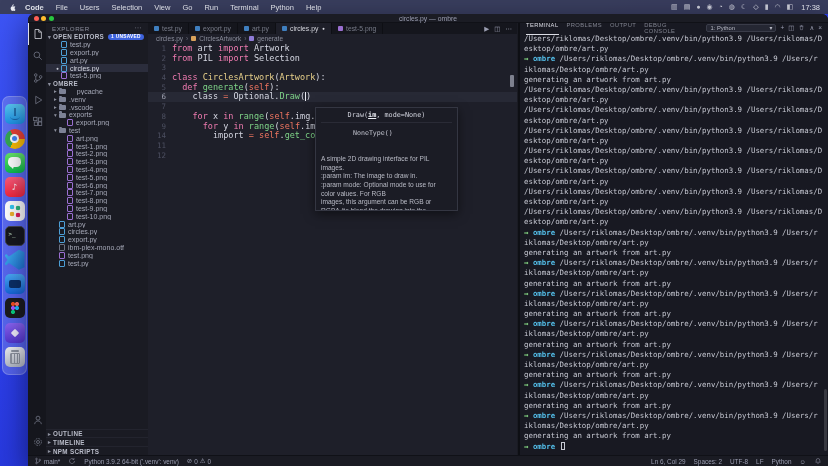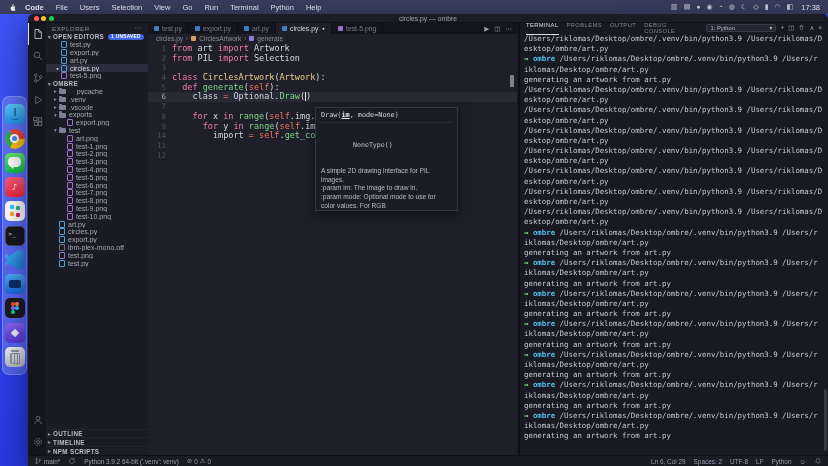--- a/index.html
+++ b/index.html
@@ -127,21 +127,21 @@
   .s-sf{color:#ef7560;}
   .s-op{color:#ef7560;}
   .s-cl{color:#e7d08a;}
   .s-pl{color:#d5d7e2;}
   .cursor{display:inline-block;width:1px;height:8.5px;background:#e8e9f0;vertical-align:-1.5px;}
   .ruler-mark{position:absolute;right:3px;top:52px;width:4px;height:12px;background:rgba(205,210,225,.55);border-radius:1px;}
   .tooltip{position:absolute;left:167px;top:84px;width:143px;height:104px;background:#1b1c25;
     border:1px solid #343642;box-shadow:0 3px 10px rgba(0,0,0,.5);overflow:hidden;z-index:5;
     font-size:6.6px;color:#b9bbc6;padding:3px 5px;line-height:8.6px;}
   .tt-sig{font-family:"DejaVu Sans Mono",monospace;color:#d2d4de;font-size:6.8px;
-    border-bottom:1px solid #2a2b36;padding-bottom:2px;margin-bottom:18px;}
+    border-bottom:1px solid #2a2b36;padding-bottom:2px;margin-bottom:6px;text-align:center;}
   .tt-param{font-weight:bold;text-decoration:underline;color:#eceef5;}
   .tt-type{font-family:"DejaVu Sans Mono",monospace;color:#c2c4cf;margin-bottom:18px;padding-left:32px;}
   .tt-doc p{margin:0;}
 
   
   .panel{position:absolute;left:490px;top:9px;width:310px;bottom:11px;background:#181922;border-left:2px solid #0e0f14;}
   .ph{position:absolute;left:0;top:0;right:0;height:10px;display:flex;align-items:center;padding:0 6px;gap:8px;}
   .ptab{font-size:5.8px;letter-spacing:.4px;color:#80838f;padding:1px 0;}
   .ptab.active{color:#dcdde5;border-bottom:1px solid #dcdde5;}
   .pright{margin-left:auto;display:flex;align-items:center;gap:4px;}
@@ -579,20 +579,21 @@
           <div class="tline"><span>generating an artwork from art.py</span></div>
           <div class="tline"><span class="t-arrow">→ </span><span class="t-host">ombre</span><span> </span><span>/Users/riklomas/Desktop/ombre/.venv/bin/python3.9 /Users/r</span></div>
           <div class="tline"><span>iklomas/Desktop/ombre/art.py</span></div>
           <div class="tline"><span>generating an artwork from art.py</span></div>
           <div class="tline"><span class="t-arrow">→ </span><span class="t-host">ombre</span><span> </span><span>/Users/riklomas/Desktop/ombre/.venv/bin/python3.9 /Users/r</span></div>
           <div class="tline"><span>iklomas/Desktop/ombre/art.py</span></div>
           <div class="tline"><span>generating an artwork from art.py</span></div>
           <div class="tline"><span class="t-arrow">→ </span><span class="t-host">ombre</span><span> </span><span>/Users/riklomas/Desktop/ombre/.venv/bin/python3.9 /Users/r</span></div>
           <div class="tline"><span>iklomas/Desktop/ombre/art.py</span></div>
           <div class="tline"><span>generating an artwork from art.py</span></div>
+          <div class="tline"><span class="t-arrow">→ </span><span class="t-host">ombre</span><span> </span><span class="t-cursor"></span></div>
         </div>
       <div class="t-scroll"></div>
     </div>
 
     <div class="statusbar">
       <span class="sbi">
         <svg viewBox="0 0 16 16">
             <circle cx="5" cy="4" r="1.6" fill="none" stroke="currentColor"></circle>
             <circle cx="5" cy="12" r="1.6" fill="none" stroke="currentColor"></circle>
             <circle cx="11.5" cy="6" r="1.6" fill="none" stroke="currentColor"></circle>

